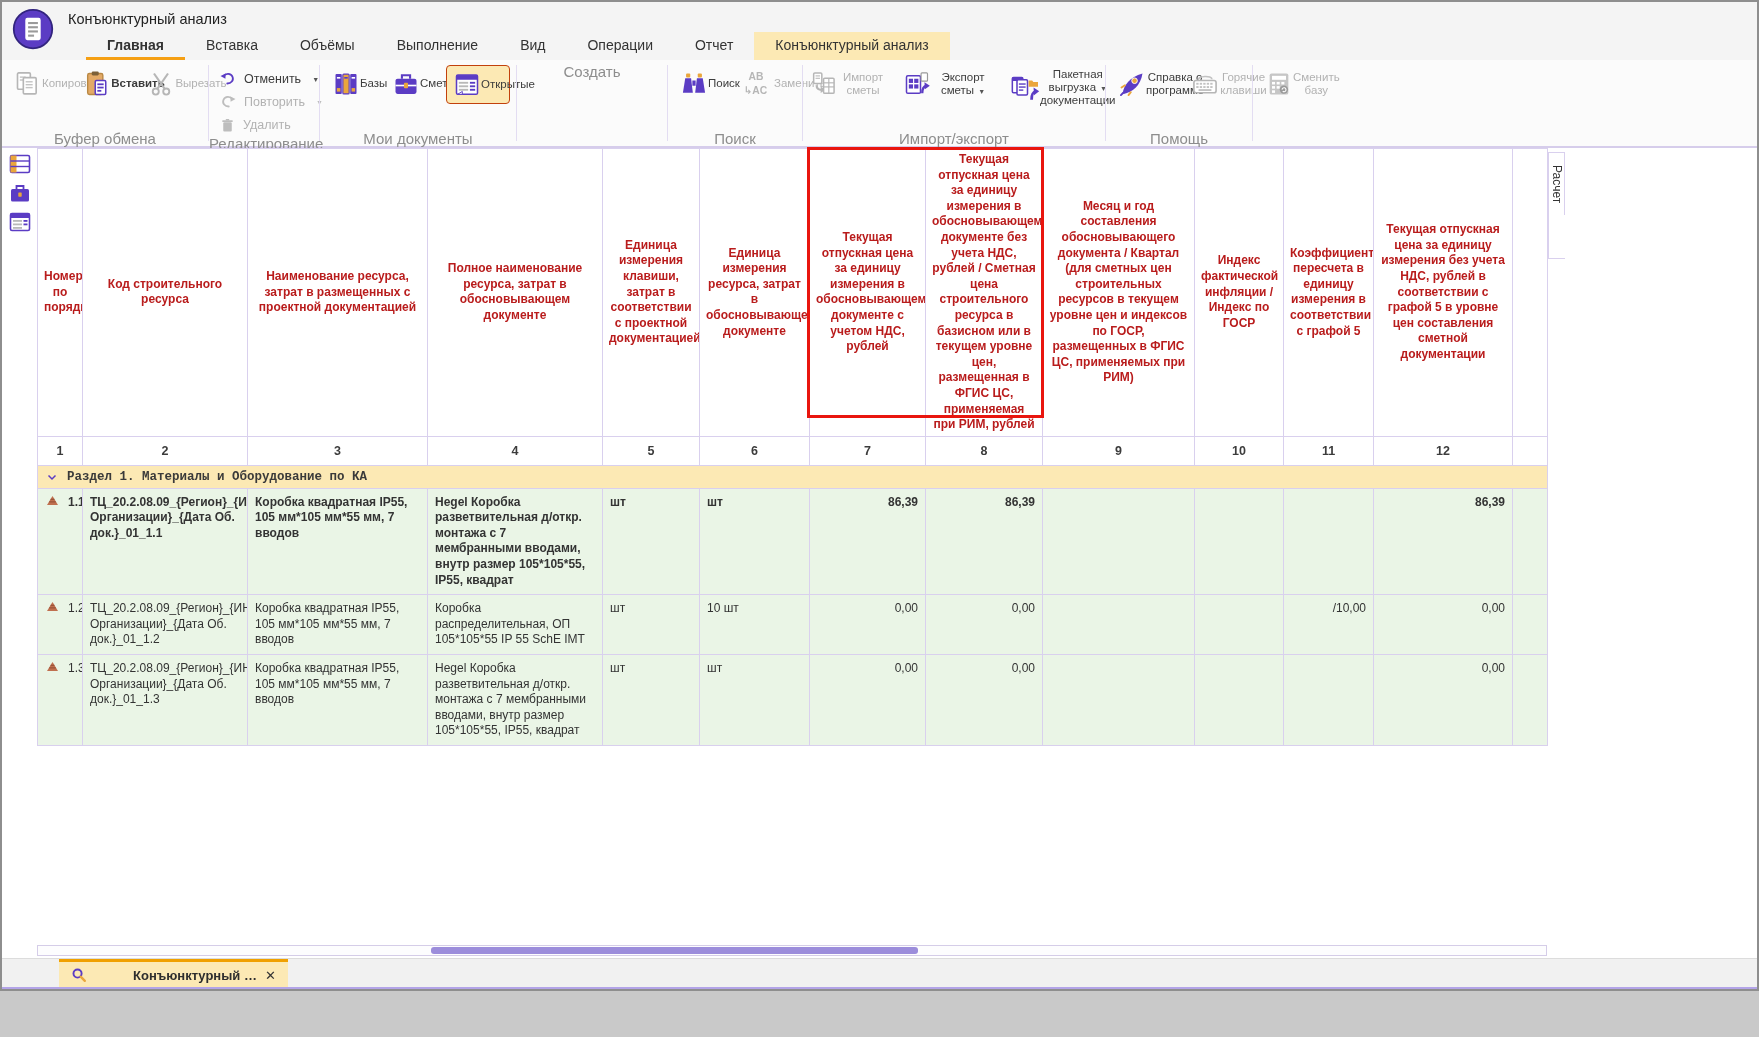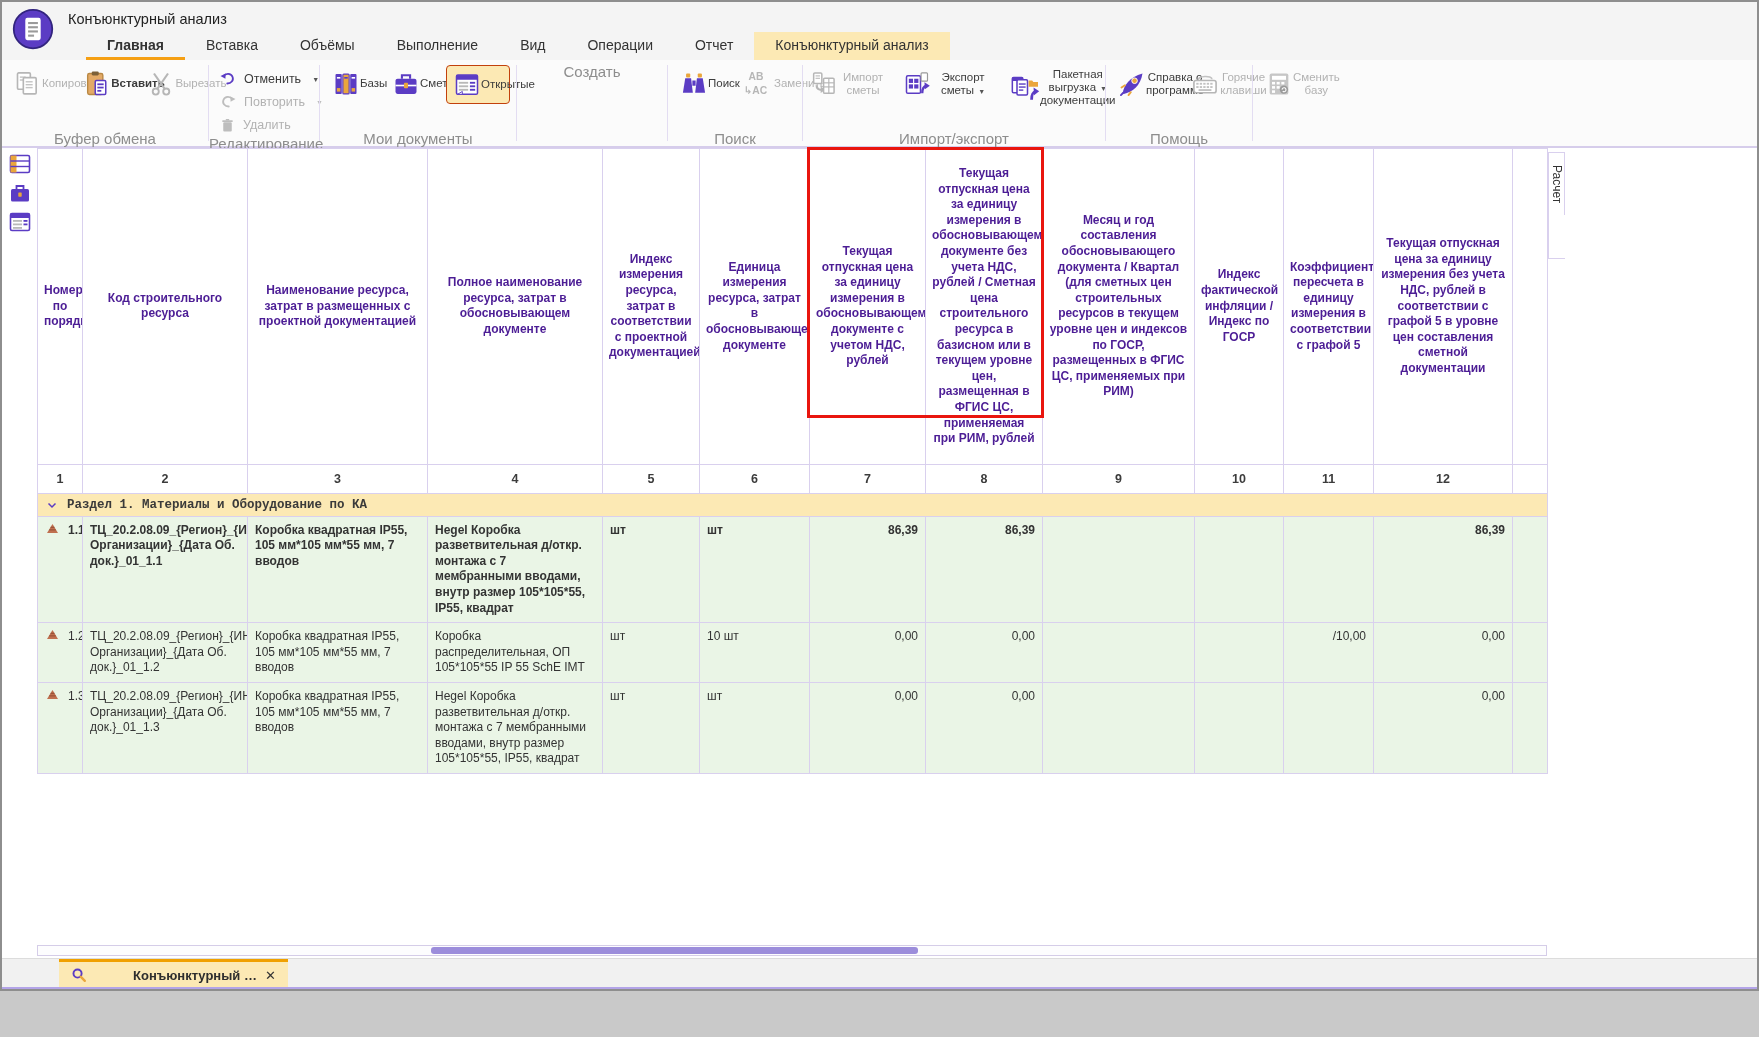--- a/index.html
+++ b/index.html
@@ -40,22 +40,22 @@
 
   
   .side{position:absolute;left:0;top:146px;width:35px;bottom:32px;background:#ffffff;}
   .side .sbtn{width:26px;height:26px;margin:3px 0 3px 5px;display:flex;align-items:center;justify-content:center;}
 
   
   .table-area{position:absolute;left:35px;top:146px;}
   table.grid{border-collapse:collapse;table-layout:fixed;width:1510px;}
   table.grid th,table.grid td{border:1px solid #d9d0ee;overflow:hidden;}
   tr.hdr{height:238px;}
-  tr.hdr th{background:#fff;font-size:12px;font-weight:bold;color:#4c1d95;
-    vertical-align:middle;text-align:center;padding:17px 6px;line-height:1.3;}
+  tr.hdr th{background:#fff;font-size:12px;font-weight:bold;color:#b91c1c;
+    vertical-align:middle;text-align:center;padding:3px 6px;line-height:1.3;}
   tr.nums{height:29px;}
   tr.nums td{background:#fff;font-size:12.5px;font-weight:bold;text-align:center;vertical-align:middle;}
   tr.sec{height:23px;}
   tr.sec td{background:#fce9b4;font-size:12.5px;font-weight:bold;color:#3a3a3a;
     vertical-align:middle;padding-left:8px;}
   tr.drow td{background:#eaf5e6;font-size:12px;color:#333;vertical-align:top;
     padding:6px 7px;line-height:1.3;}
   tr.drow.emph td{font-weight:bold;}
   td.c-num{padding:6px 4px !important;}
   .numcell{display:flex;gap:9px;align-items:flex-start;justify-content:flex-start;padding-left:4px;}
@@ -451,21 +451,21 @@
           <col style="width:90px">
           <col style="width:139px">
         <col style="width:35px">
       </colgroup>
       <tbody>
           <tr class="hdr">
         <th>Номер по порядку</th>
         <th>Код строительного ресурса</th>
         <th>Наименование ресурса, затрат в размещенных с проектной документацией</th>
         <th>Полное наименование ресурса, затрат в обосновывающем документе</th>
-        <th>Индекс измерения ресурса, затрат в соответствии с проектной документацией</th>
+        <th>Единица измерения клавиши, затрат в соответствии с проектной документацией</th>
         <th>Единица измерения ресурса, затрат в обосновывающем документе</th>
         <th>Текущая отпускная цена за единицу измерения в обосновывающем документе с учетом НДС, рублей</th>
         <th>Текущая отпускная цена за единицу измерения в обосновывающем документе без учета НДС, рублей / Сметная цена строительного ресурса в базисном или в текущем уровне цен, размещенная в ФГИС ЦС, применяемая при РИМ, рублей</th>
         <th>Месяц и год составления обосновывающего документа / Квартал (для сметных цен строительных ресурсов в текущем уровне цен и индексов по ГОСР, размещенных в ФГИС ЦС, применяемых при РИМ)</th>
         <th>Индекс фактической инфляции / Индекс по ГОСР</th>
         <th>Коэффициент пересчета в единицу измерения в соответствии с графой 5</th>
         <th>Текущая отпускная цена за единицу измерения без учета НДС, рублей в соответствии с графой 5 в уровне цен составления сметной документации</th>
         <th></th>
       </tr>
       <tr class="nums">

